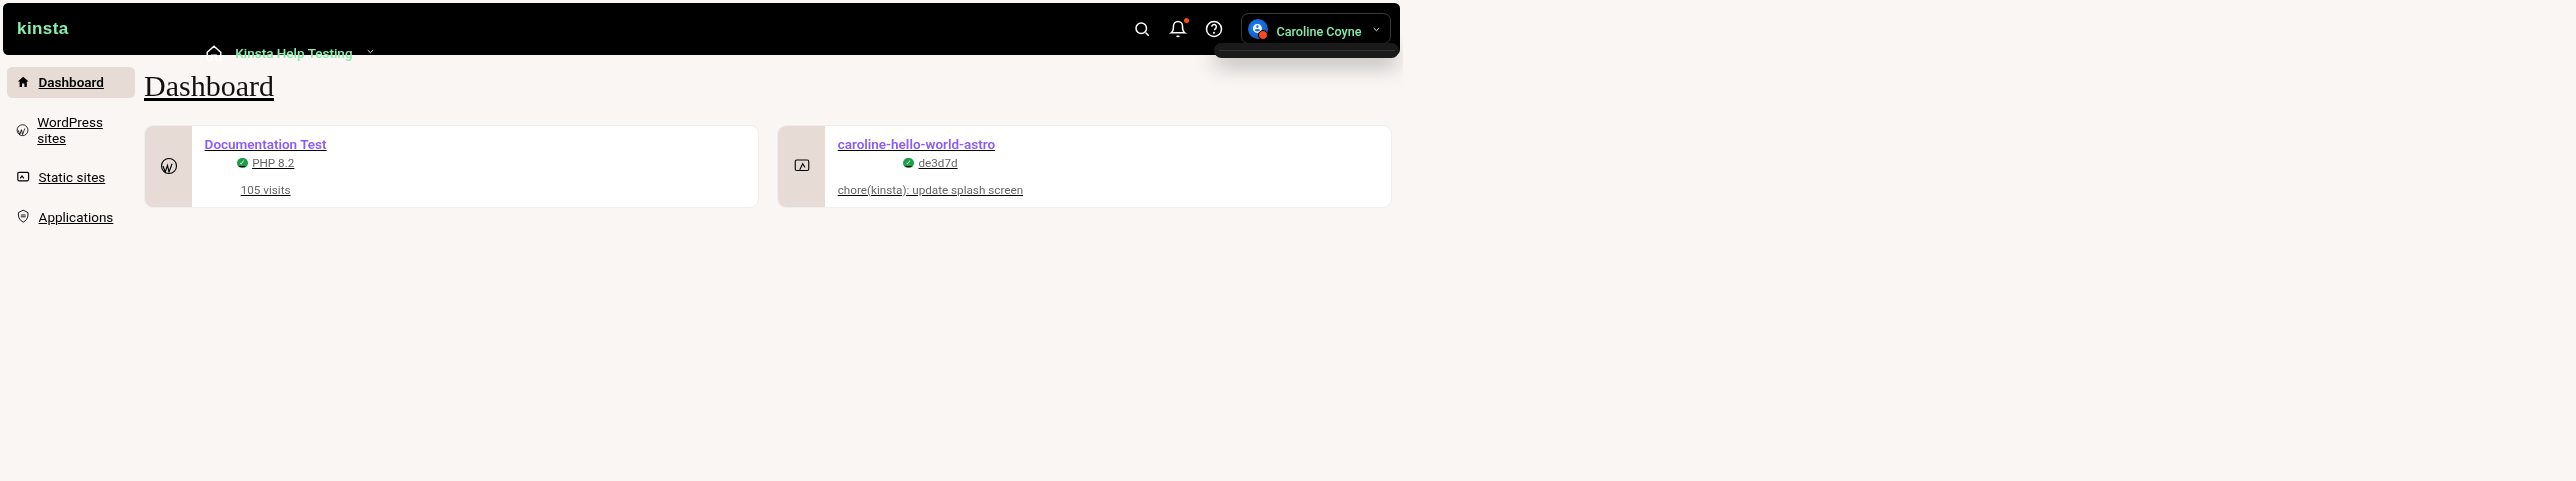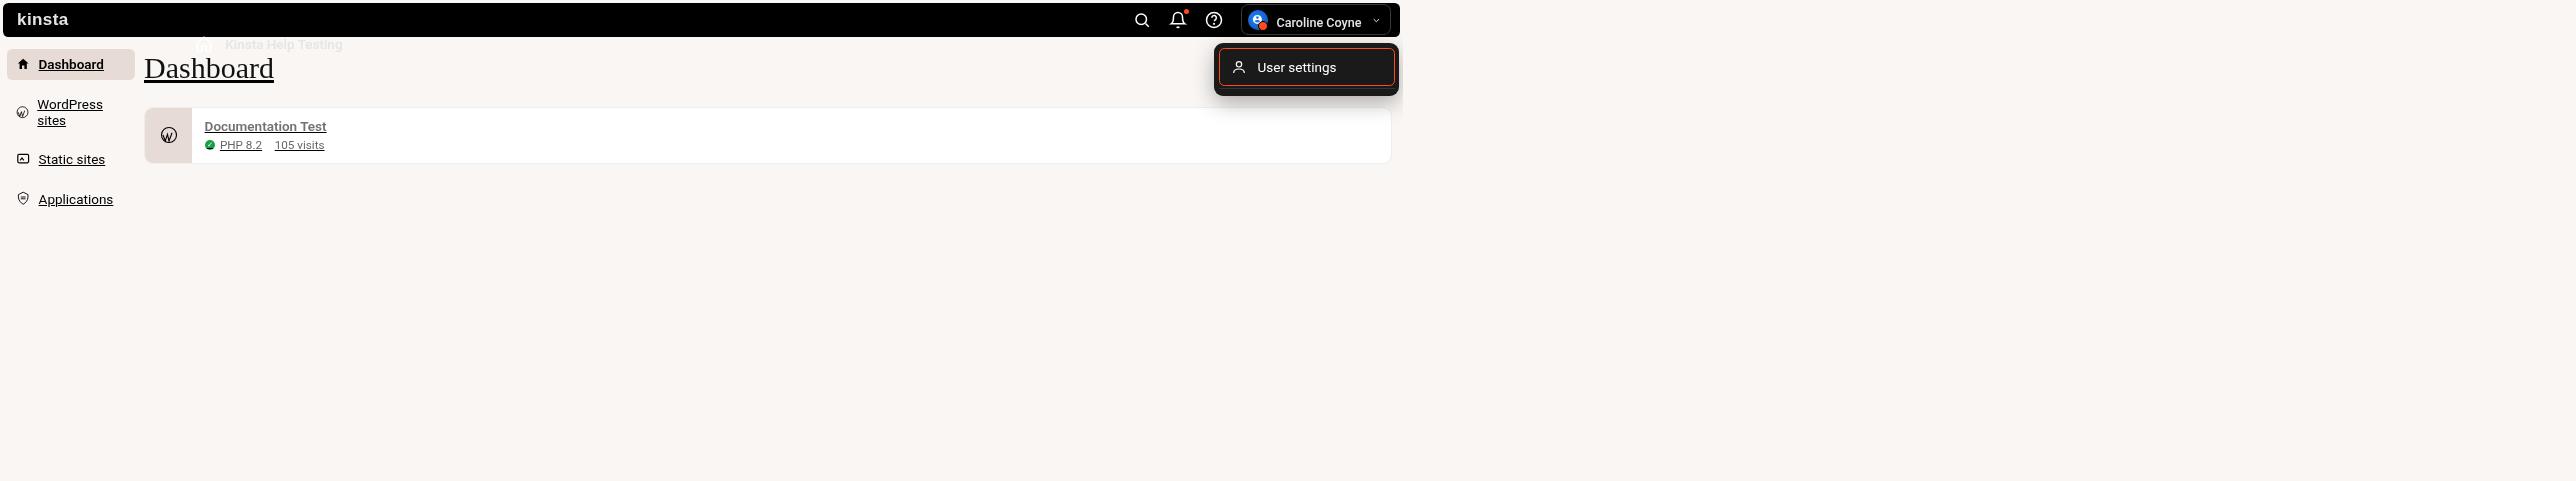--- a/index.html
+++ b/index.html
@@ -6,28 +6,29 @@
     body {
       font-family: -apple-system, BlinkMacSystemFont, "Segoe UI", Roboto, sans-serif;
       background: #f9f6f4;
       width: 1403px;
       height: 262px;
       overflow: hidden;
       position: relative;
     }
     .header {
       background: #000;
-      color: #e5e5e5;
-      height: 34px;
+      color: #86efac;
+      height: 52px;
       border-radius: 5.4px;
       margin: 2.7px 2.7px 0 2.7px;
       display: flex;
       align-items: center;
       padding: 0 9px 0 14.4px;
       position: relative;
+      gap: 10px;
     }
     .logo {
       font-family: sans-serif;
       font-weight: 700;
       font-size: 17px;
       letter-spacing: 0.4px;
     }
     .crumb-wrap {
       display: flex;
       align-items: center;
@@ -178,29 +179,30 @@
       align-items: center;
       justify-content: center;
     }
     .card-icon svg { width: 18px; height: 18px; }
     .card-body {
       padding: 10.8px 12.6px;
     }
     .card-title {
       font-size: 13.5px;
       font-weight: 600;
-      color: #737373;
+      color: #8b5cf6;
       margin-bottom: 3.6px;
     }
     .card-meta {
       display: flex;
       align-items: center;
       gap: 12.6px;
       font-size: 11.7px;
       color: #666;
+      flex-direction: column;
     }
     .status {
       display: flex;
       align-items: center;
       gap: 4.5px;
     }
     .status-dot {
       width: 10.8px;
       height: 10.8px;
       background: #1a9e47;
@@ -268,27 +270,20 @@
       <span class="user-chip-caret">
         <svg viewBox="0 0 24 24">
             <path d="M6 9l6 6 6-6"></path>
           </svg>
       </span>
     </div>
   </div>
 </div>
 
 <div class="dropdown-menu">
-  <div class="menu-item highlighted">
-    <svg viewBox="0 0 24 24">
-        <circle cx="12" cy="8" r="4"></circle>
-        <path d="M4 21c0-4 4-6 8-6s8 2 8 6"></path>
-      </svg>
-    <span>User settings</span>
-  </div>
   <div class="menu-divider"></div>
 </div>
 
 <div class="layout">
   <div class="sidebar">
     <div class="nav-item active">
       <svg viewBox="0 0 24 24" fill="currentColor">
           <path d="M12 3l9 8h-3v9h-4v-6h-4v6H6v-9H3l9-8z"></path>
         </svg>
       <span>Dashboard</span>
@@ -332,17 +327,35 @@
           <div class="card-meta">
             <span class="status">
               <span class="status-dot"></span>
               <span>PHP 8.2</span>
             </span>
             <span>105 visits</span>
           </div>
         </div>
       </div>
 
+      <div class="card">
+        <div class="card-icon">
+          <svg viewBox="0 0 24 24" fill="none" stroke="#000" stroke-width="1.5">
+              <rect x="3" y="4" width="18" height="14" rx="2"></rect>
+              <path d="M9 17l4-8 3 5"></path>
+            </svg>
+        </div>
+        <div class="card-body">
+          <div class="card-title">caroline-hello-world-astro</div>
+          <div class="card-meta">
+            <span class="status">
+              <span class="status-dot"></span>
+              <span>de3d7d</span>
+            </span>
+            <span>chore(kinsta): update splash screen</span>
+          </div>
+        </div>
+      </div>
 
     </div>
   </div>
 </div>
 
 
 </body></html>

